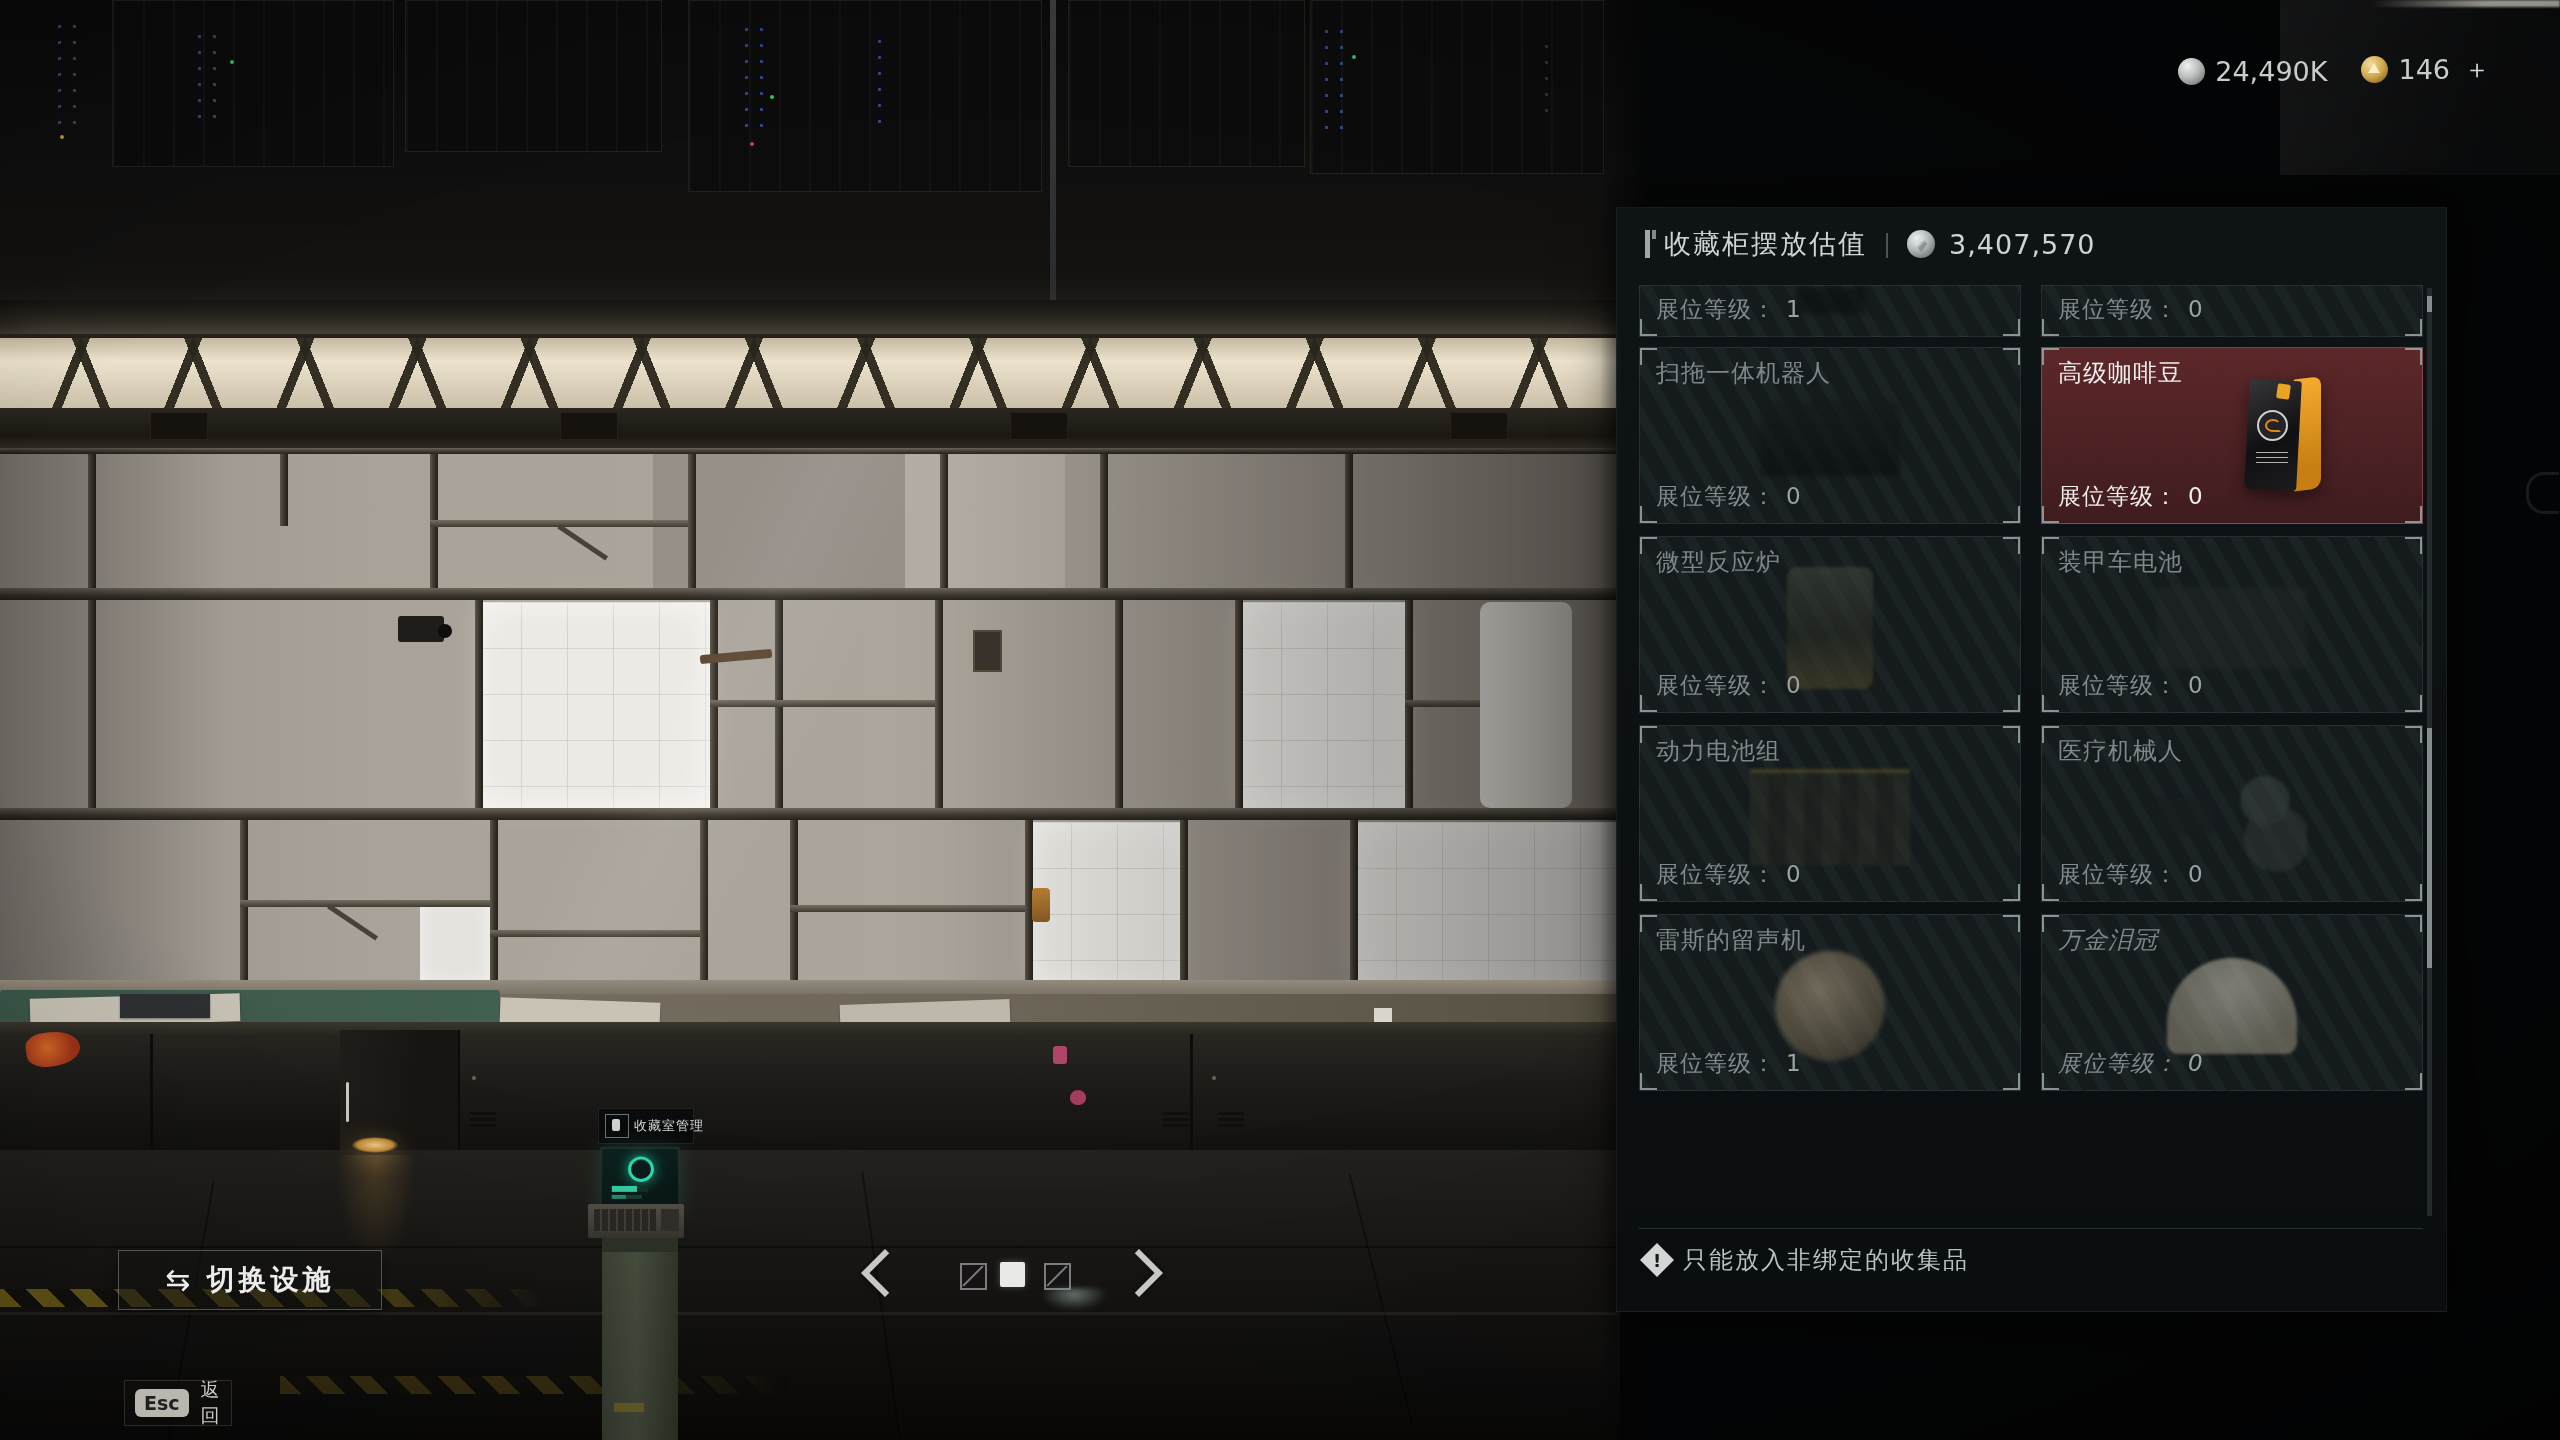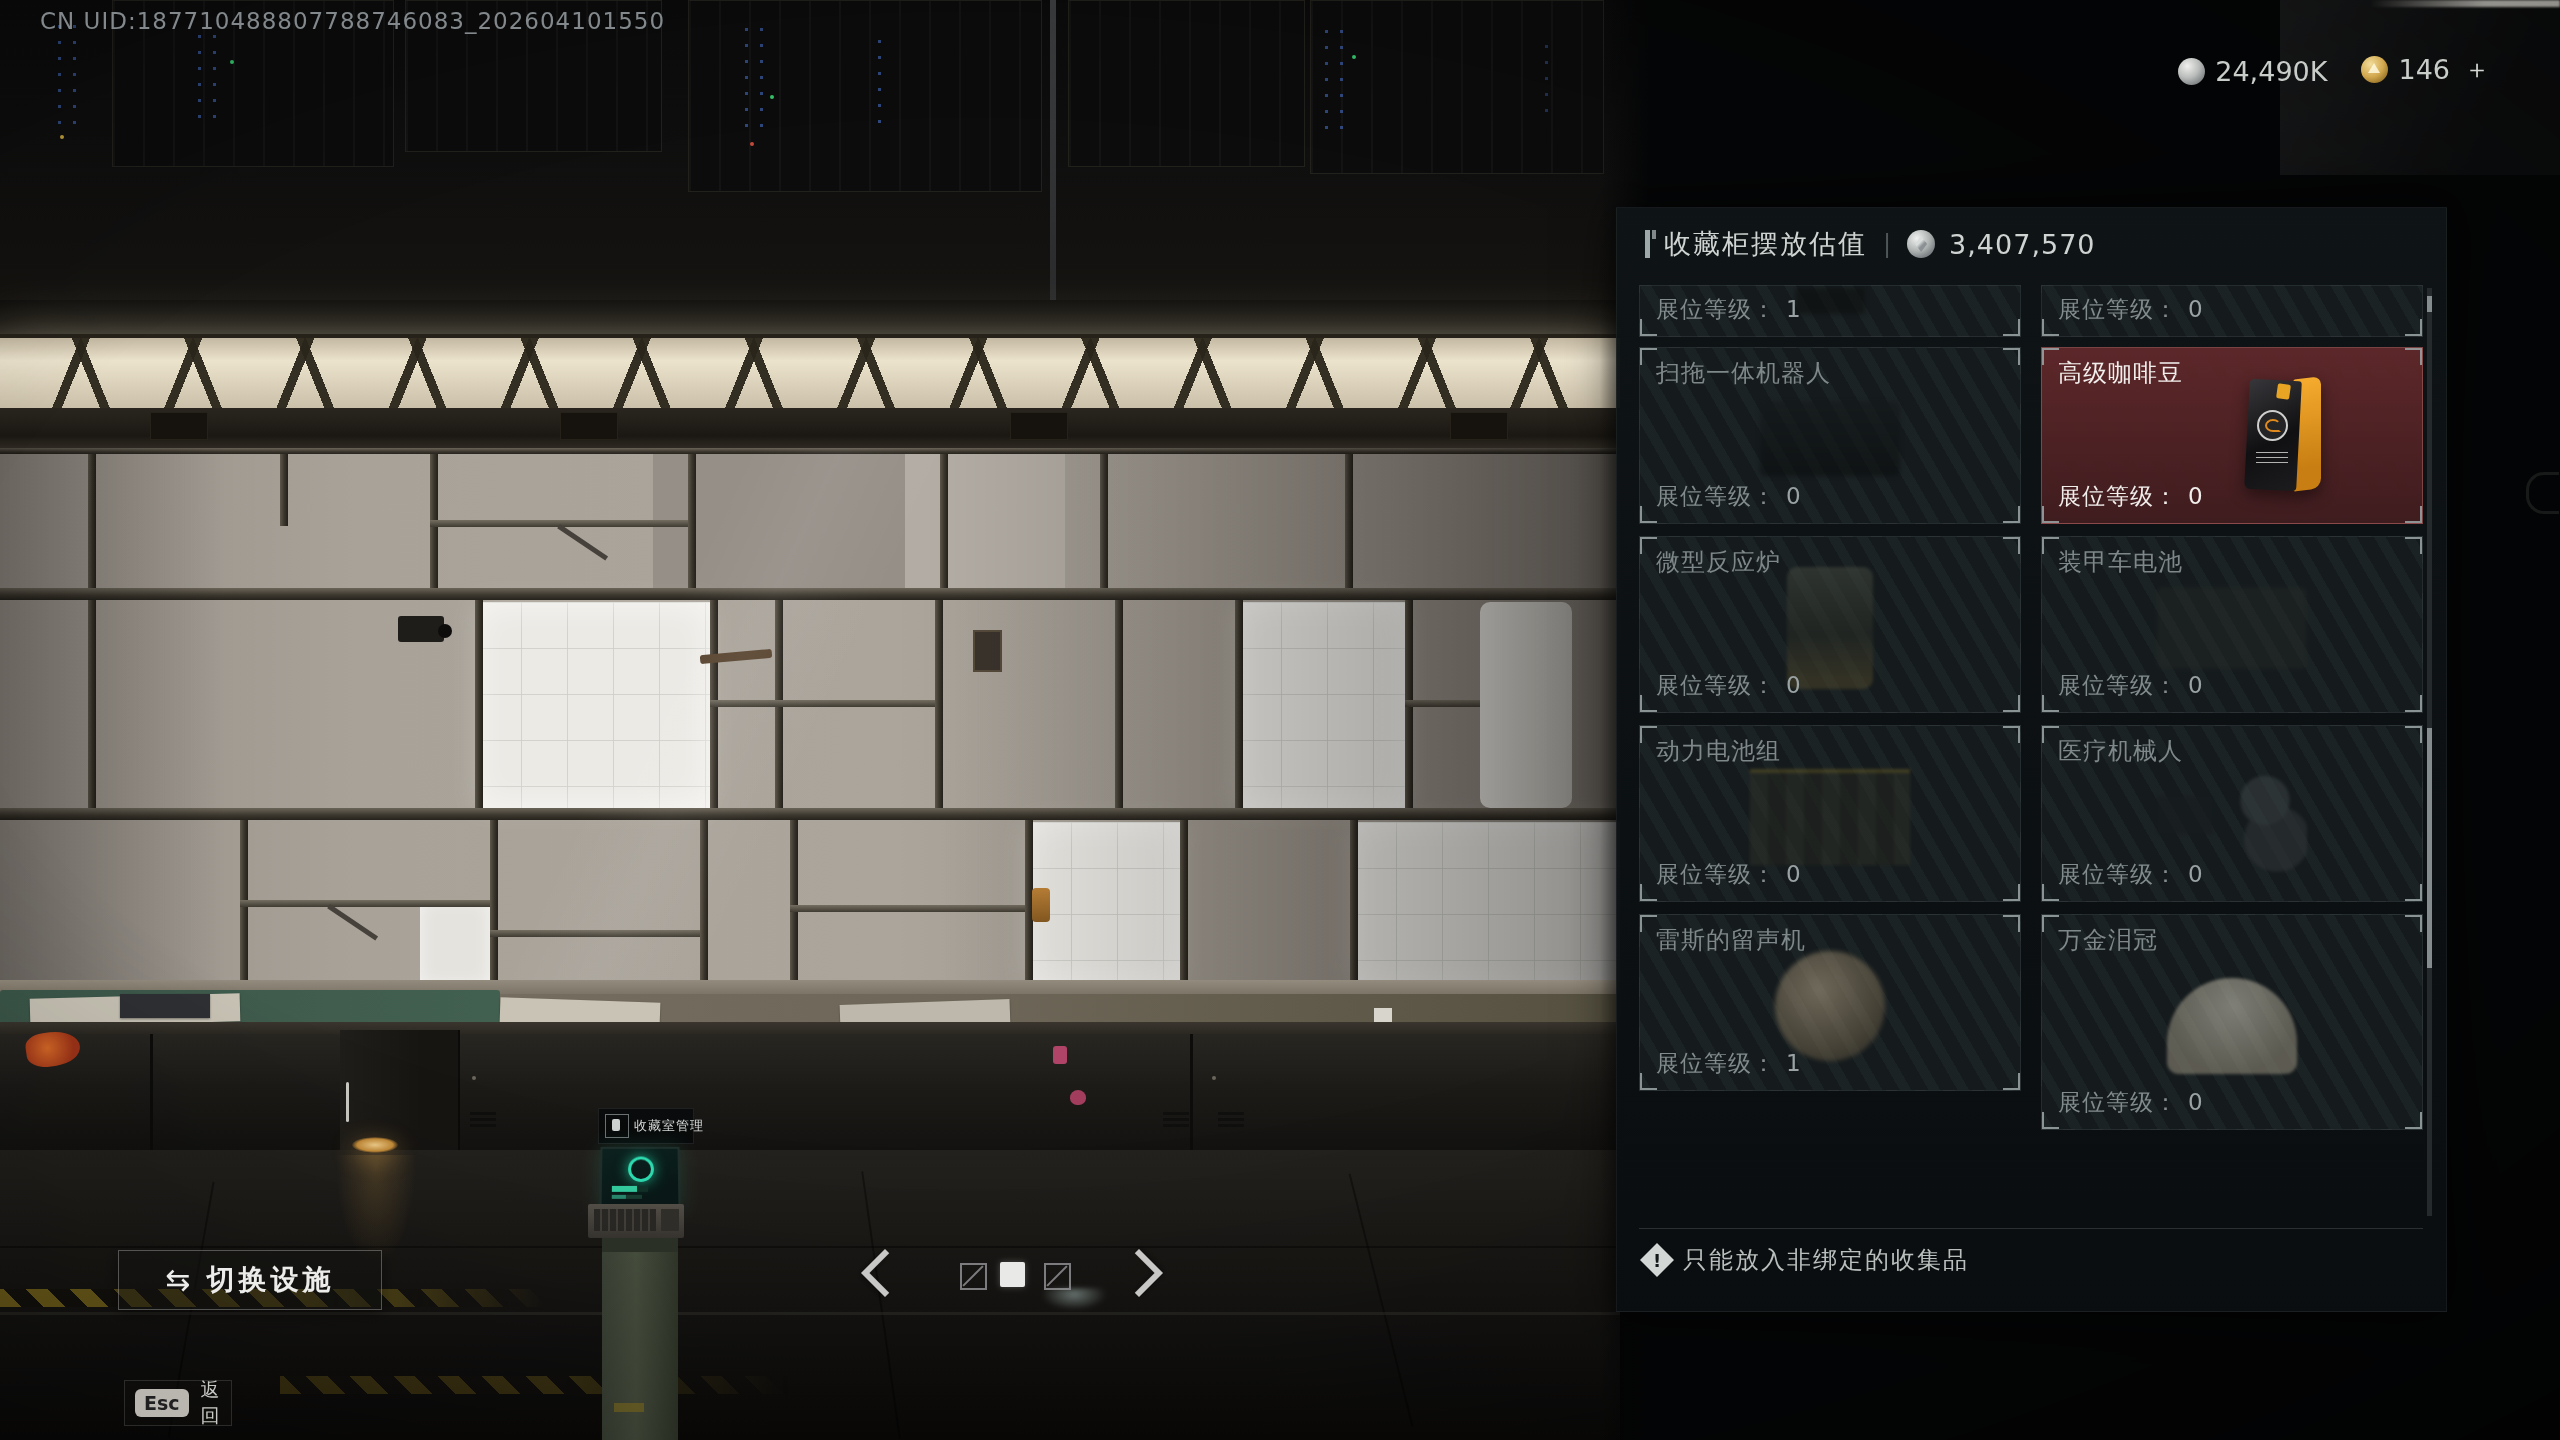--- a/index.html
+++ b/index.html
@@ -334,21 +334,20 @@
   <div class="abs lapkbd"></div>
   <div class="abs pedestal"></div>
 
   <div class="abs corner"></div>
   <div class="abs tr-panel"></div>
   <div class="abs tr-streak"></div>
   <div class="abs handle"></div>
 
   <div class="abs vignette"></div>
 
-  <div class="abs uid">CN UID:187710488807788746083_202604101550</div>
 
   <div class="abs currencies">
     <div class="curr">
       <span class="coin coin-silver"></span>
       <span>24,490K</span>
     </div>
     <div class="curr">
       <span class="coin coin-gold"></span>
       <span>146</span>
       <span class="plus">＋</span>
@@ -441,21 +440,21 @@
 
     <div class="cell" style="left:22px;top:706px;height:177px;">
       <div class="cell-name">雷斯的留声机</div>
       <div class="ghost g-horn"></div>
       <div class="cell-level"><span>展位等级：</span><span class="val">1</span></div>
       <i class="bk tl"></i>
         <i class="bk tr"></i>
         <i class="bk bl"></i>
         <i class="bk br"></i>
     </div>
-    <div class="cell" style="left:424px;top:706px;height:216px;">
+    <div class="cell" style="left:424px;top:706px;height:177px;font-style:italic;">
       <div class="cell-name">万金泪冠</div>
       <div class="ghost g-crown"></div>
       <div class="cell-level"><span>展位等级：</span><span class="val">0</span></div>
       <i class="bk tl"></i>
         <i class="bk tr"></i>
         <i class="bk bl"></i>
         <i class="bk br"></i>
     </div>
 
 

